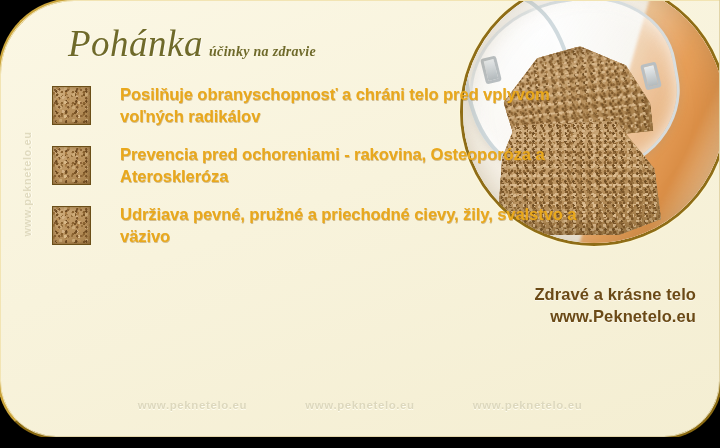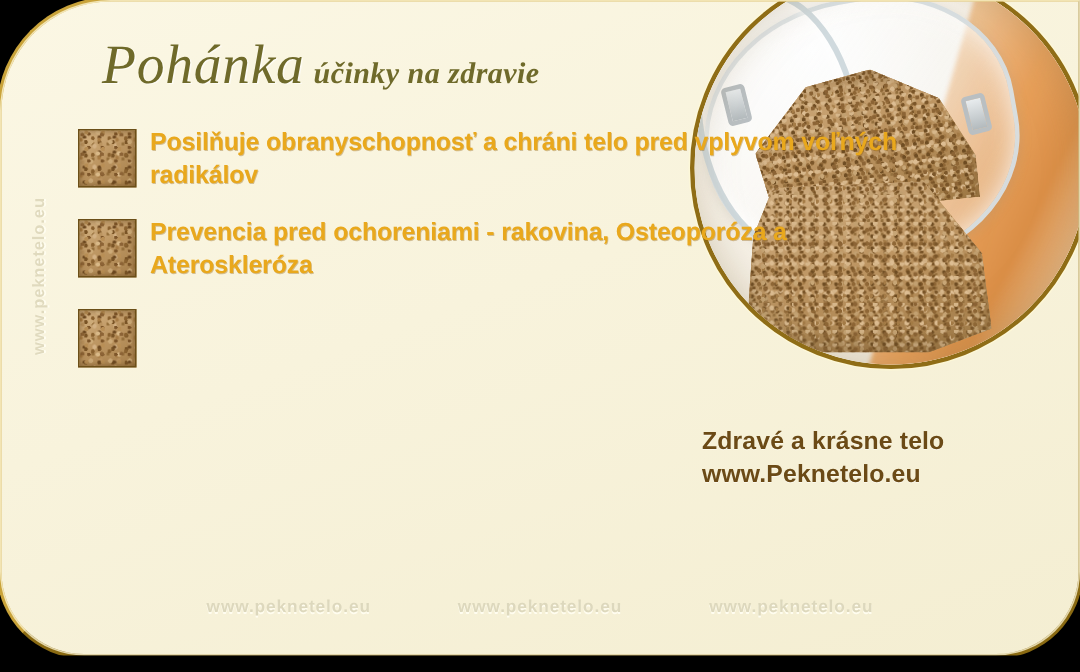--- a/index.html
+++ b/index.html
@@ -106,37 +106,38 @@
     font-weight:normal;
     font-size:37px;
     color:#6f6a2a;
     letter-spacing:.5px;
     text-shadow:1px 1px 0 rgba(255,255,255,.6);
   }
   .title-sub {
     font-family:"Liberation Serif", serif;
     font-style:italic;
     font-weight:bold;
-    font-size:20px;
+    font-size:14px;
     color:#6f6a2a;
     margin-left:6px;
     letter-spacing:.3px;
   }
 
   
   .bullets {
     position:absolute;
     left:52px; top:84px;
     width:560px;
     z-index:26;
   }
   .bullet {
     display:flex;
     align-items:flex-start;
     margin-bottom:17px;
+    gap:20px;
   }
   .bullet-icon {
     flex:0 0 auto;
     width:39px; height:39px;
     margin-top:2px;
     margin-right:9px;
     border:1.5px solid #6b4f18;
     background-color:#c8a472;
     background-image:
       radial-gradient(circle at 15% 22%, #8d6436 0 1.2px, transparent 1.4px),
@@ -280,21 +281,21 @@
     border-radius:50%;
     box-shadow:inset 0 0 28px rgba(150,130,90,.35);
     pointer-events:none;
   }
 
   
   .caption {
     position:absolute;
     left:468px; top:283px;
     width:228px;
-    text-align:left;
+    text-align:right;
     z-index:28;
     line-height:1.35;
   }
   .caption div {
     font-size:16.5px;
     font-weight:bold;
     color:#6b4a16;
     letter-spacing:.1px;
     text-shadow:0 1px 0 rgba(255,255,255,.55);
   }
@@ -333,20 +334,21 @@
       <div class="bullet">
         <div class="bullet-icon"></div>
         <div class="bullet-text">Posilňuje obranyschopnosť a chráni telo pred vplyvom voľných radikálov</div>
       </div>
       <div class="bullet">
         <div class="bullet-icon"></div>
         <div class="bullet-text">Prevencia pred ochoreniami - rakovina, Osteoporóza a Ateroskleróza</div>
       </div>
       <div class="bullet">
         <div class="bullet-icon"></div>
+        <div class="bullet-text">Udržiava pevné, pružné a priechodné cievy, žily, svalstvo a väzivo</div>
       </div>
     </div>
 
     <div class="caption">
       <div>Zdravé a krásne telo</div>
       <div>www.Peknetelo.eu</div>
     </div>
 
     <div class="footer">
       <span class="footer-wm">www.peknetelo.eu</span>

